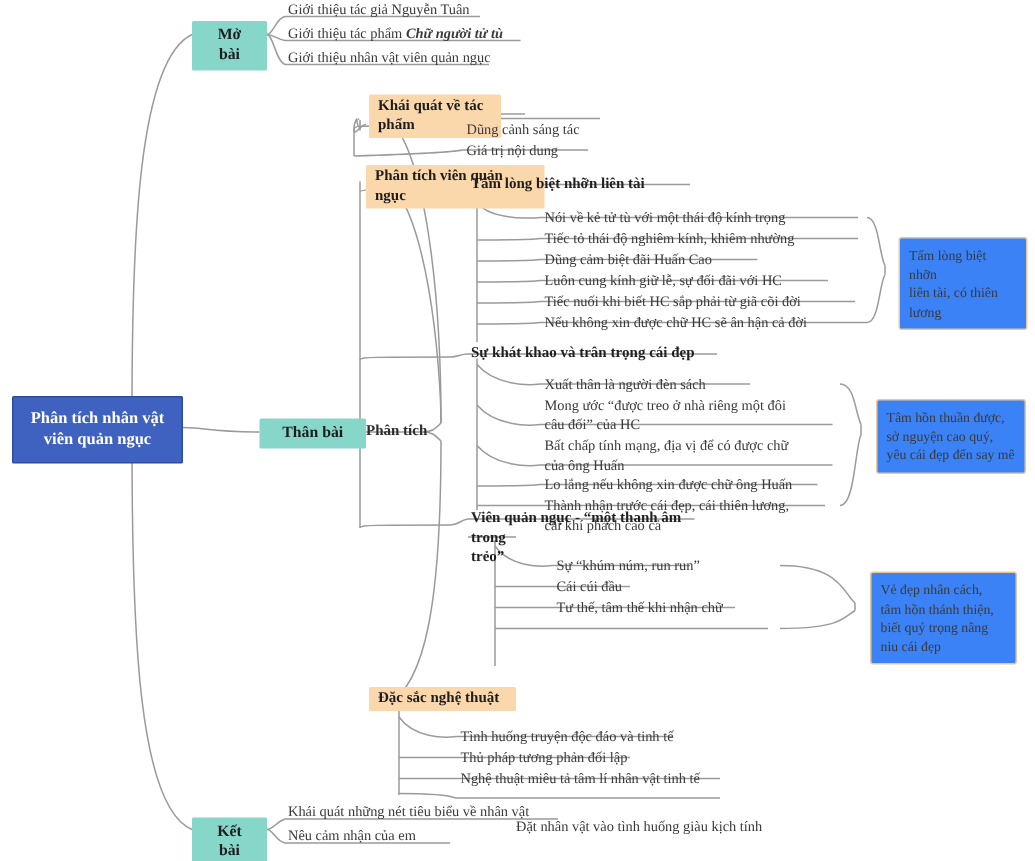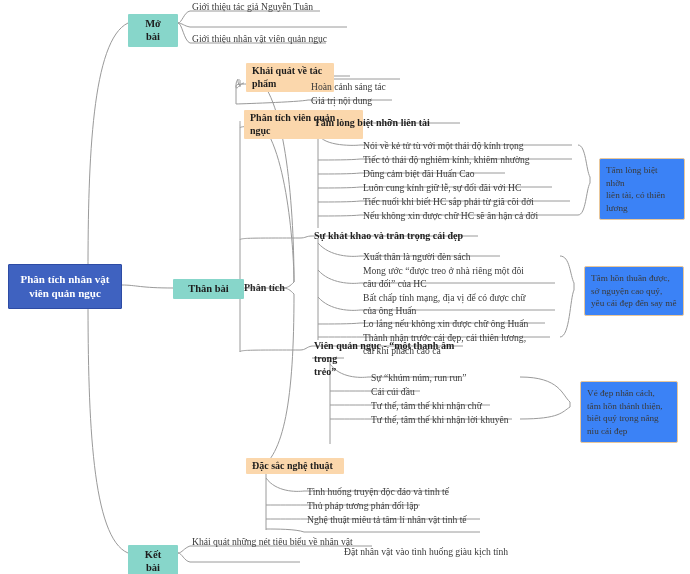--- a/index.html
+++ b/index.html
@@ -187,30 +187,31 @@
     </g>
   </svg>
 
   <div class="node root" style="left:8px;top:264px;width:114px;">Phân tích nhân vật
 viên quản ngục</div>
 
   <div class="node badge" style="left:128px;top:14px;width:50px;">Mở bài</div>
 
   <div class="node leaf" style="left:189px;top:0px;width:150px;">Giới thiệu tác giả Nguyễn Tuân</div>
 
+  <div class="node leaf" style="left:189px;top:16px;width:185px;">Giới thiệu tác phẩm <i>Chữ người tử tù</i></div>
 
   <div class="node leaf" style="left:189px;top:32px;width:160px;">Giới thiệu nhân vật viên quản ngục</div>
 
   <div class="node badge" style="left:173px;top:279px;width:71px;">Thân bài</div>
 
   <div class="node plainlabel" style="left:244px;top:281px;width:46px;">Phân tích</div>
 
   <div class="node section" style="left:246px;top:63px;width:88px;">Khái quát về tác phẩm</div>
 
-  <div class="node leaf" style="left:308px;top:80px;width:100px;">Hoàn cảnh sáng tác</div>
+  <div class="node leaf" style="left:308px;top:80px;width:100px;">Dũng cảnh sáng tác</div>
 
   <div class="node leaf" style="left:308px;top:94px;width:100px;">Giá trị nội dung</div>
 
   <div class="node section" style="left:244px;top:110px;width:119px;">Phân tích viên quản ngục</div>
 
   <div class="node subhead" style="left:312px;top:116px;width:160px;">Tấm lòng biệt nhỡn liên tài</div>
 
   <div class="node leaf" style="left:360px;top:139px;width:215px;">Nói về kẻ tử tù với một thái độ kính trọng</div>
   <div class="node leaf" style="left:360px;top:153px;width:215px;">Tiếc tỏ thái độ nghiêm kính, khiêm nhường</div>
   <div class="node leaf" style="left:360px;top:167px;width:215px;">Dũng cảm biệt đãi Huấn Cao</div>
@@ -235,31 +236,31 @@
   <div class="node callout" style="left:584px;top:266px;width:100px;">Tâm hồn thuần được,
 sở nguyện cao quý,
 yêu cái đẹp đến say mê</div>
 
   <div class="node subhead" style="left:312px;top:339px;width:165px;">Viên quản ngục - “một thanh âm trong
 trẻo”</div>
 
   <div class="node leaf" style="left:368px;top:371px;width:160px;">Sự “khúm núm, run run”</div>
   <div class="node leaf" style="left:368px;top:385px;width:160px;">Cái cúi đầu</div>
   <div class="node leaf" style="left:368px;top:399px;width:160px;">Tư thế, tâm thế khi nhận chữ</div>
-  <div class="node leaf" style="left:368px;top:413px;width:165px;">Tư thế, tâm thế khi nhận lời khuyên</div>
 
   <div class="node callout" style="left:580px;top:381px;width:98px;">Vẻ đẹp nhân cách,
 tâm hồn thánh thiện,
 biết quý trọng nâng
 niu cái đẹp</div>
 
   <div class="node section" style="left:246px;top:458px;width:98px;">Đặc sắc nghệ thuật</div>
 
   <div class="node leaf" style="left:304px;top:485px;width:190px;">Tình huống truyện độc đáo và tinh tế</div>
   <div class="node leaf" style="left:304px;top:499px;width:190px;">Thủ pháp tương phản đối lập</div>
   <div class="node leaf" style="left:304px;top:513px;width:195px;">Nghệ thuật miêu tả tâm lí nhân vật tinh tế</div>
   <div class="node leaf" style="left:304px;top:545px;width:195px;margin-left:37px;">Đặt nhân vật vào tình huống giàu kịch tính</div>
 
   <div class="node badge" style="left:128px;top:545px;width:50px;">Kết bài</div>
 
   <div class="node leaf" style="left:189px;top:535px;width:200px;">Khái quát những nét tiêu biểu về nhân vật</div>
+  <div class="node leaf" style="left:189px;top:551px;width:200px;">Nêu cảm nhận của em</div>
 
 </div>
 
 </body></html>

